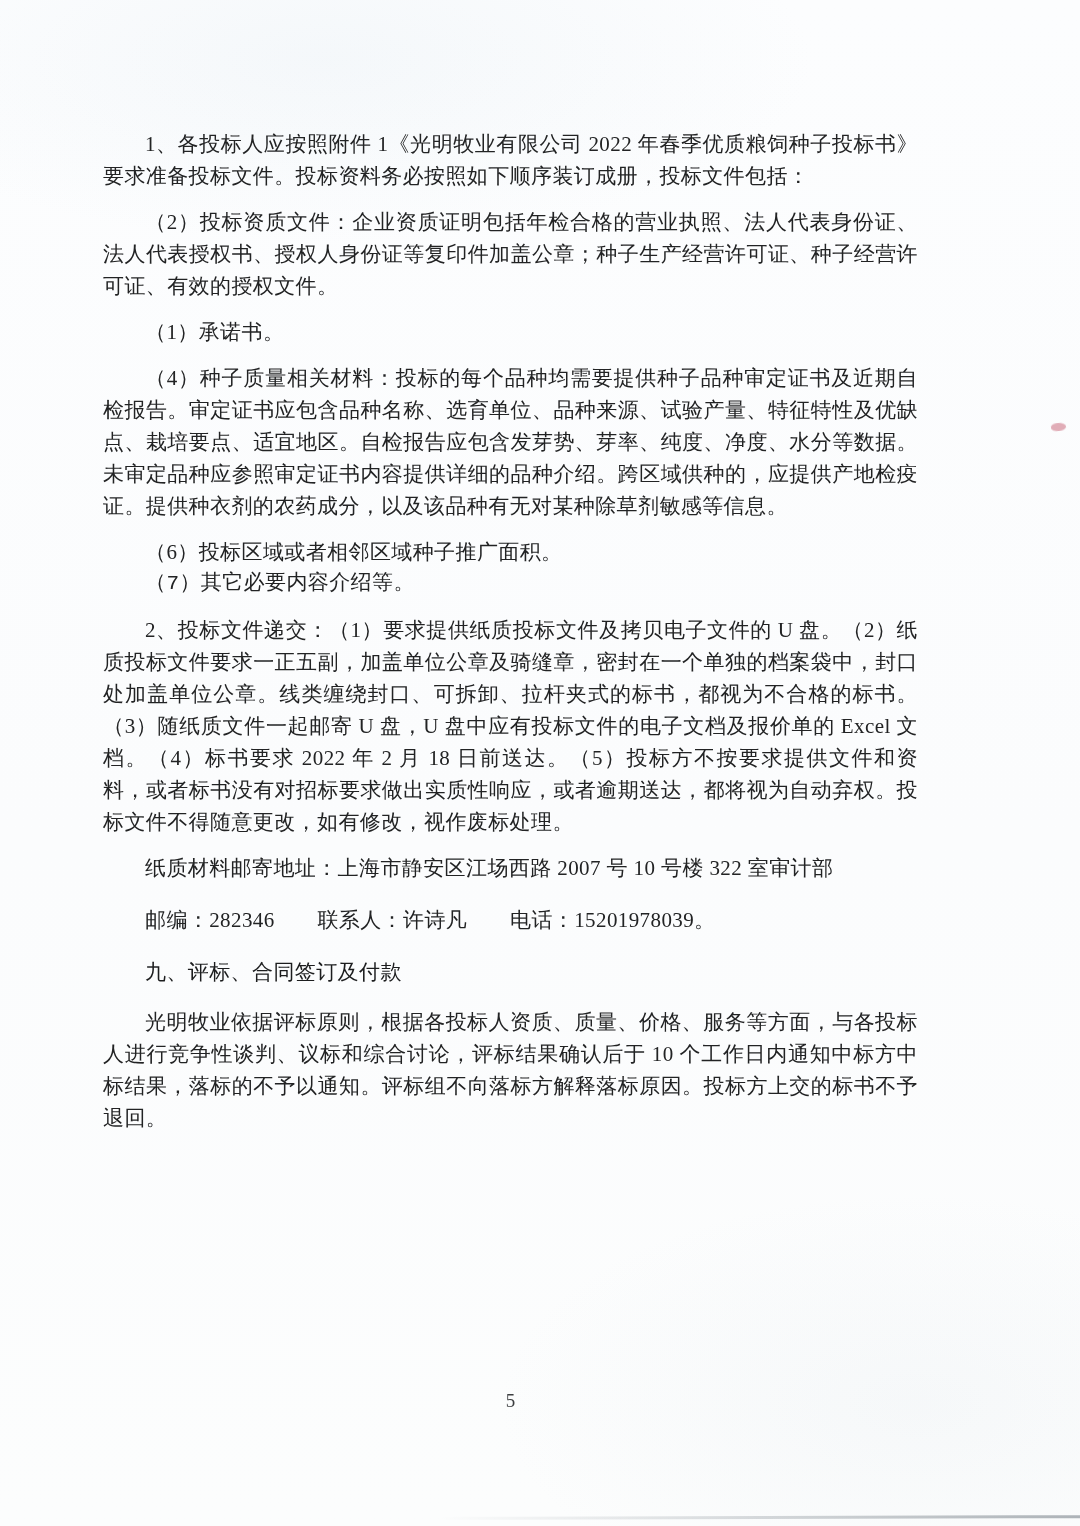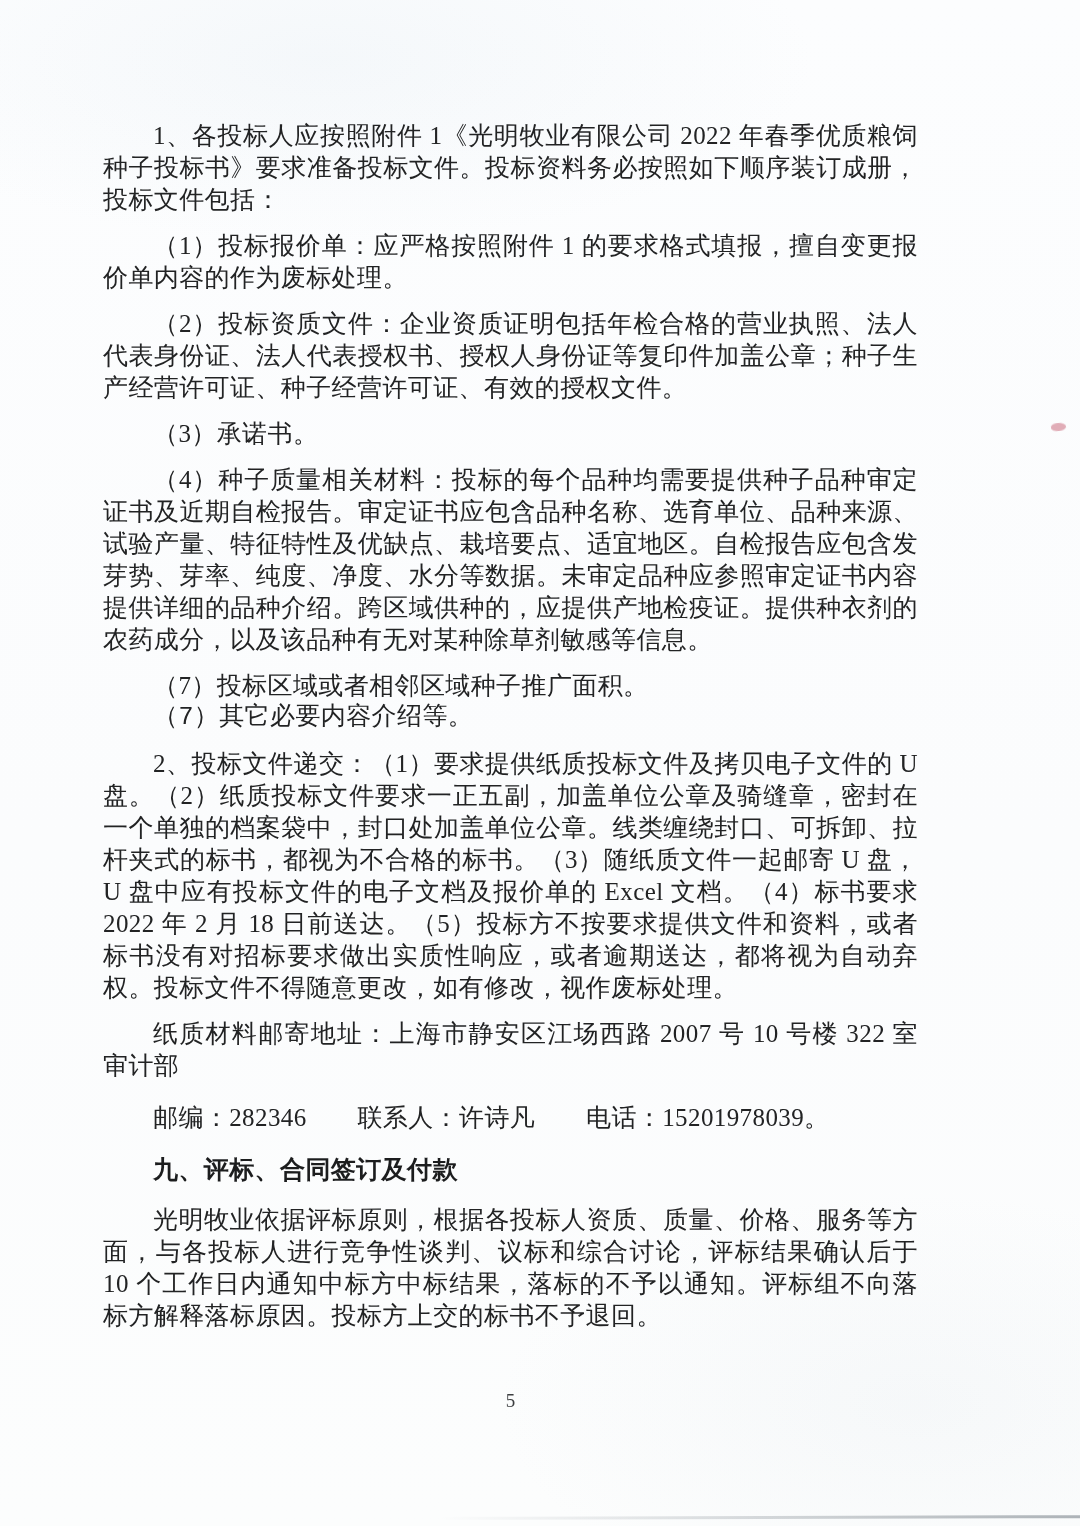--- a/index.html
+++ b/index.html
@@ -8,36 +8,36 @@
     background: linear-gradient(180deg, #fcfdfe 0%, #fbfcfd 55%, #fcfdfd 100%);
     overflow: hidden;
     font-family: "Liberation Serif", "DejaVu Serif", serif;
     position: relative;
   }
   .sheet {
     position: absolute; inset: 0;
   }
   .content {
     position: absolute;
-    left: 103px; top: 120px;
+    left: 103px; top: 128px;
     width: 815px;
     color: #222324;
-    font-size: 25px;
+    font-size: 21px;
     line-height: 32px;
     text-align: justify;
     letter-spacing: 0.4px;
   }
   .content p {
     margin: 0 0 14px 0;
     text-indent: 2em;
   }
   .content p.item { margin-bottom: 0; }
   .content p.item-last { margin-bottom: 14px; font-family: Liberation Mono, monospace; }
   .content p.section-heading {
-    font-weight: bold;
+    font-weight: normal;
     margin-top: 14px;
     margin-bottom: 18px;
     color: #1c1d1e;
   }
   .content p.address-line, .content p.postal-line { margin-bottom: 20px; }
   .page-number {
     position: absolute;
     left: 103px; top: 1390px;
     width: 815px;
     text-align: center;
@@ -73,29 +73,28 @@
 </head>
 <body>
 
 <div class="sheet">
 
   <div class="paper-tint"></div>
 
   <div class="content">
     <p>1、各投标人应按照附件 1《光明牧业有限公司 2022 年春季优质粮饲种子投标书》要求准备投标文件。投标资料务必按照如下顺序装订成册，投标文件包括：</p>
 
-    <p>（1）投标报价单：应严格按照附件 1 的要求格式填报，擅自变更报价单内容的作为废标处理。</p>
 
     <p>（2）投标资质文件：企业资质证明包括年检合格的营业执照、法人代表身份证、法人代表授权书、授权人身份证等复印件加盖公章；种子生产经营许可证、种子经营许可证、有效的授权文件。</p>
 
-    <p>（3）承诺书。</p>
+    <p>（1）承诺书。</p>
 
     <p>（4）种子质量相关材料：投标的每个品种均需要提供种子品种审定证书及近期自检报告。审定证书应包含品种名称、选育单位、品种来源、试验产量、特征特性及优缺点、栽培要点、适宜地区。自检报告应包含发芽势、芽率、纯度、净度、水分等数据。未审定品种应参照审定证书内容提供详细的品种介绍。跨区域供种的，应提供产地检疫证。提供种衣剂的农药成分，以及该品种有无对某种除草剂敏感等信息。</p>
 
-    <p class="item">（7）投标区域或者相邻区域种子推广面积。</p>
+    <p class="item">（6）投标区域或者相邻区域种子推广面积。</p>
     <p class="item item-last">（7）其它必要内容介绍等。</p>
 
     <p>2、投标文件递交：（1）要求提供纸质投标文件及拷贝电子文件的 U 盘。（2）纸质投标文件要求一正五副，加盖单位公章及骑缝章，密封在一个单独的档案袋中，封口处加盖单位公章。线类缠绕封口、可拆卸、拉杆夹式的标书，都视为不合格的标书。（3）随纸质文件一起邮寄 U 盘，U 盘中应有投标文件的电子文档及报价单的 Excel 文档。（4）标书要求 2022 年 2 月 18 日前送达。（5）投标方不按要求提供文件和资料，或者标书没有对招标要求做出实质性响应，或者逾期送达，都将视为自动弃权。投标文件不得随意更改，如有修改，视作废标处理。</p>
 
     <p class="address-line">纸质材料邮寄地址：上海市静安区江场西路 2007 号 10 号楼 322 室审计部</p>
 
     <p class="postal-line">邮编：282346　　联系人：许诗凡　　电话：15201978039。</p>
 
     <p class="section-heading">九、评标、合同签订及付款</p>
 

